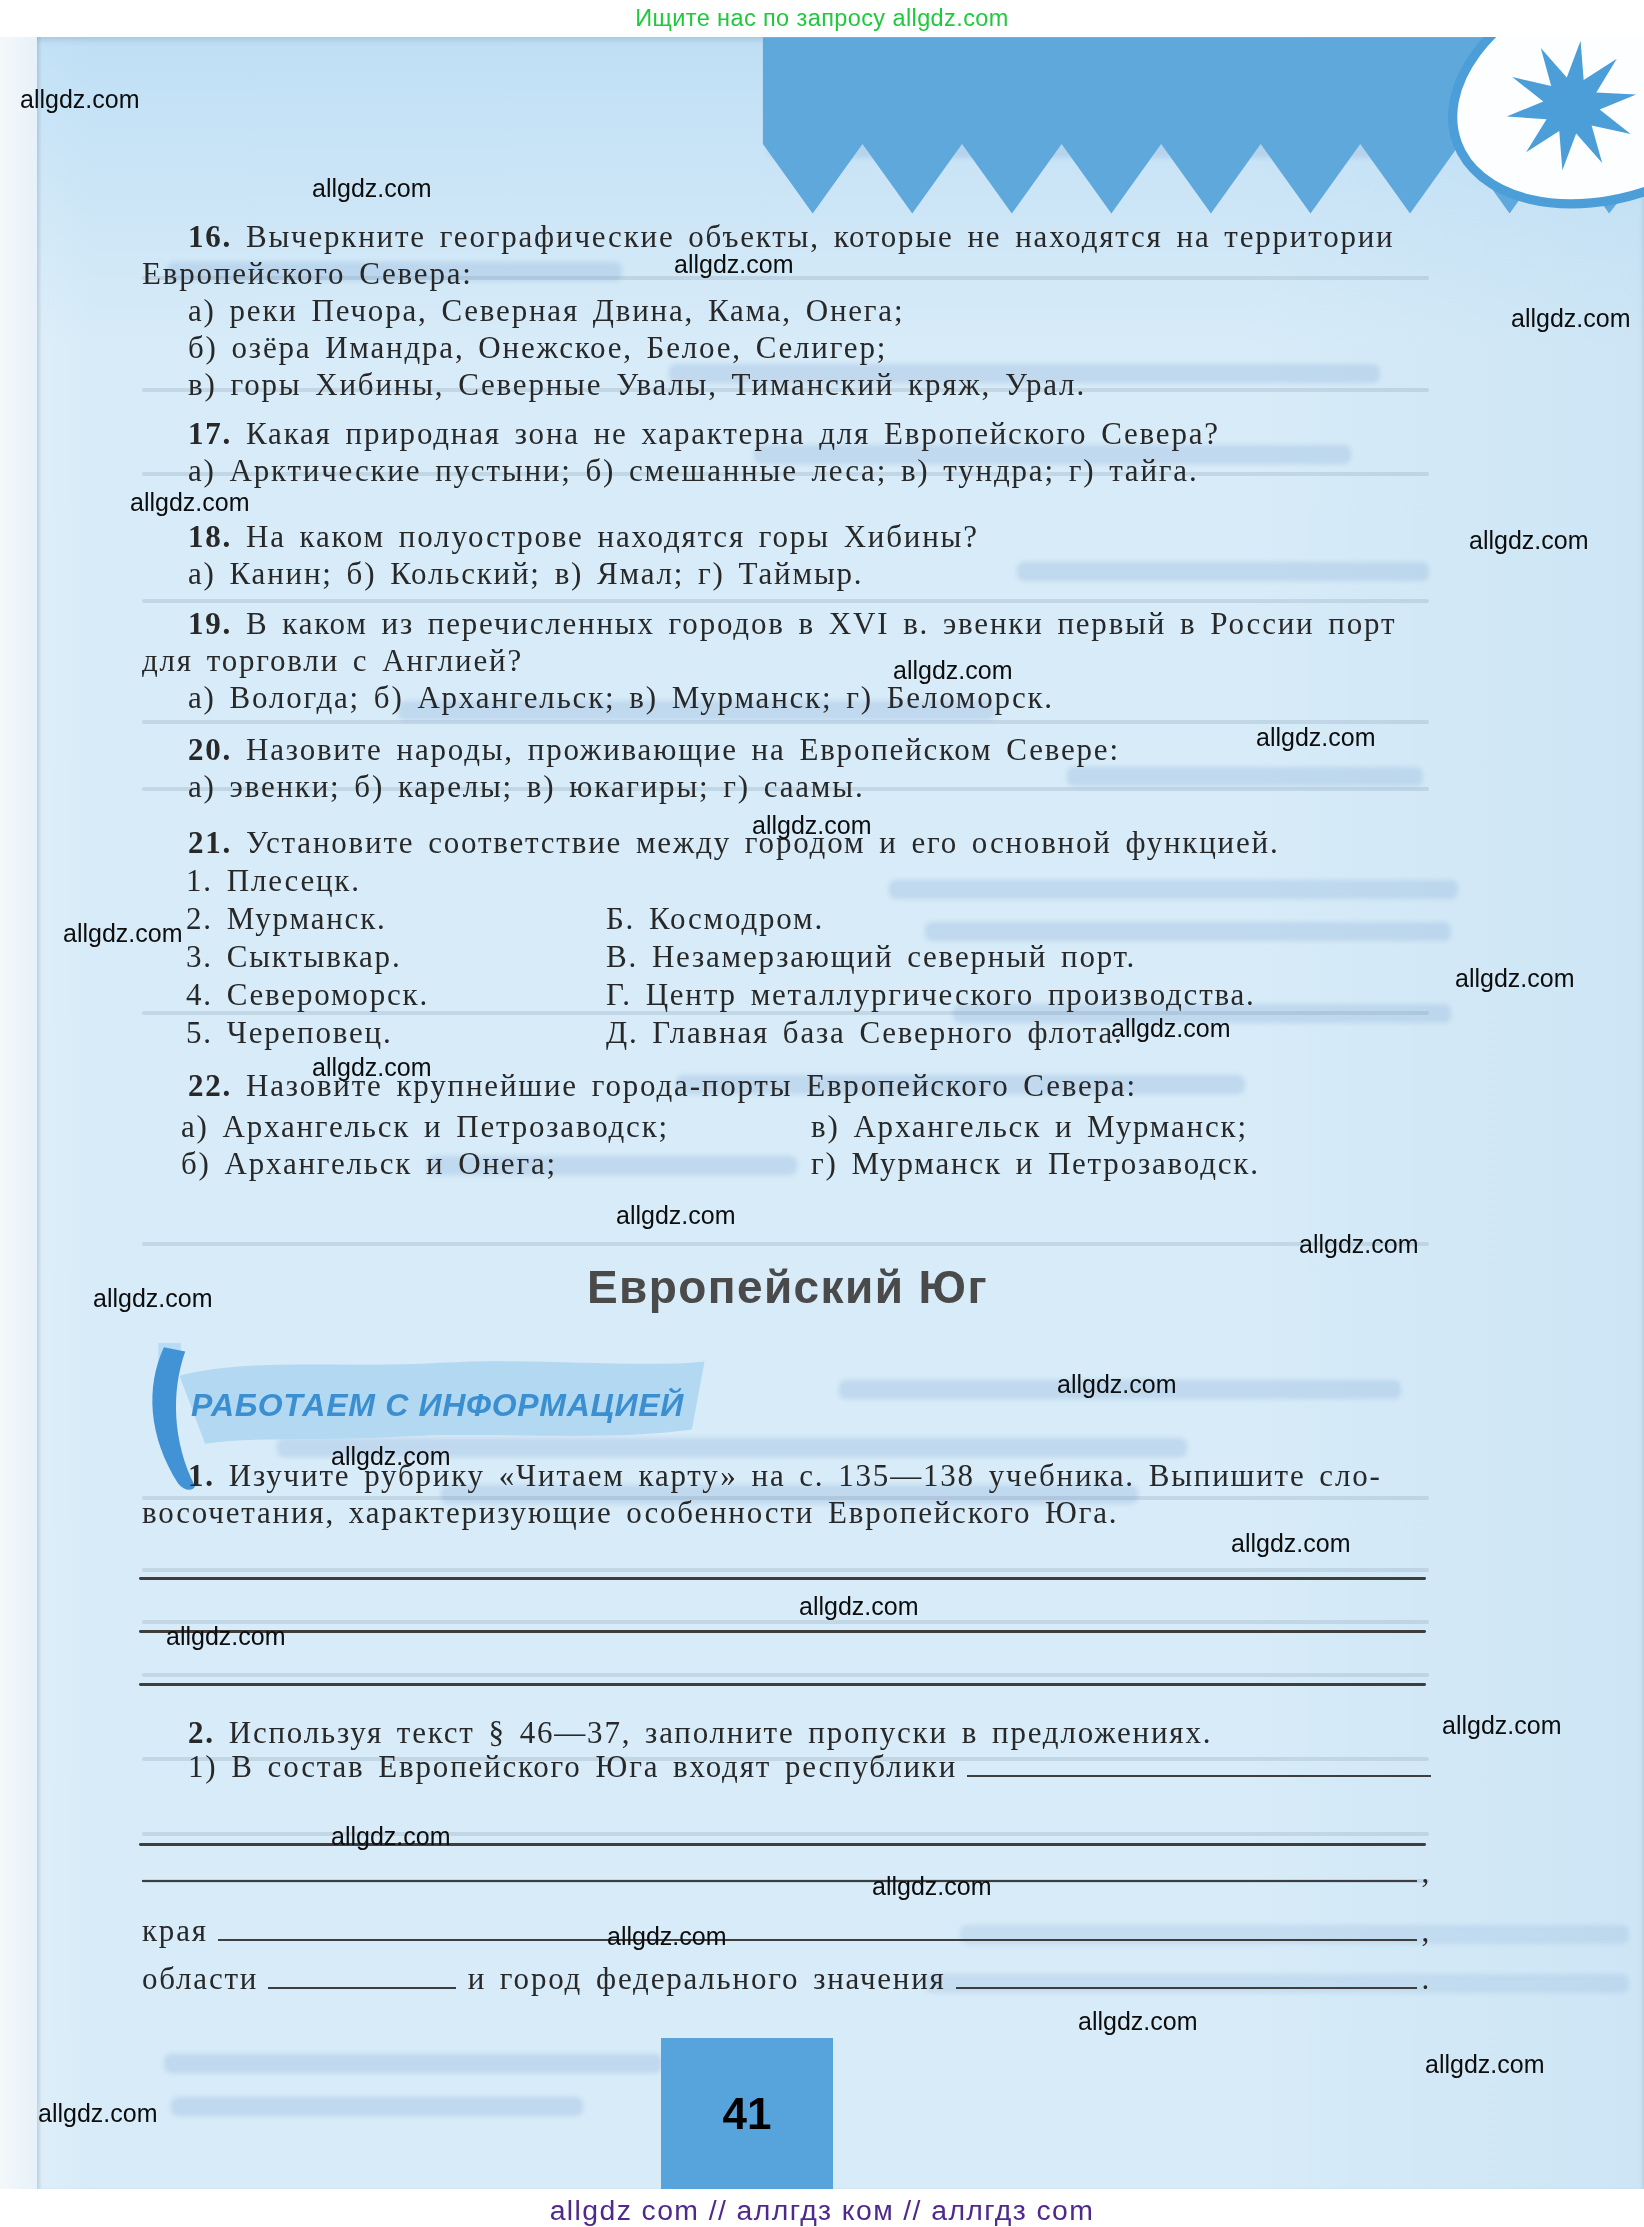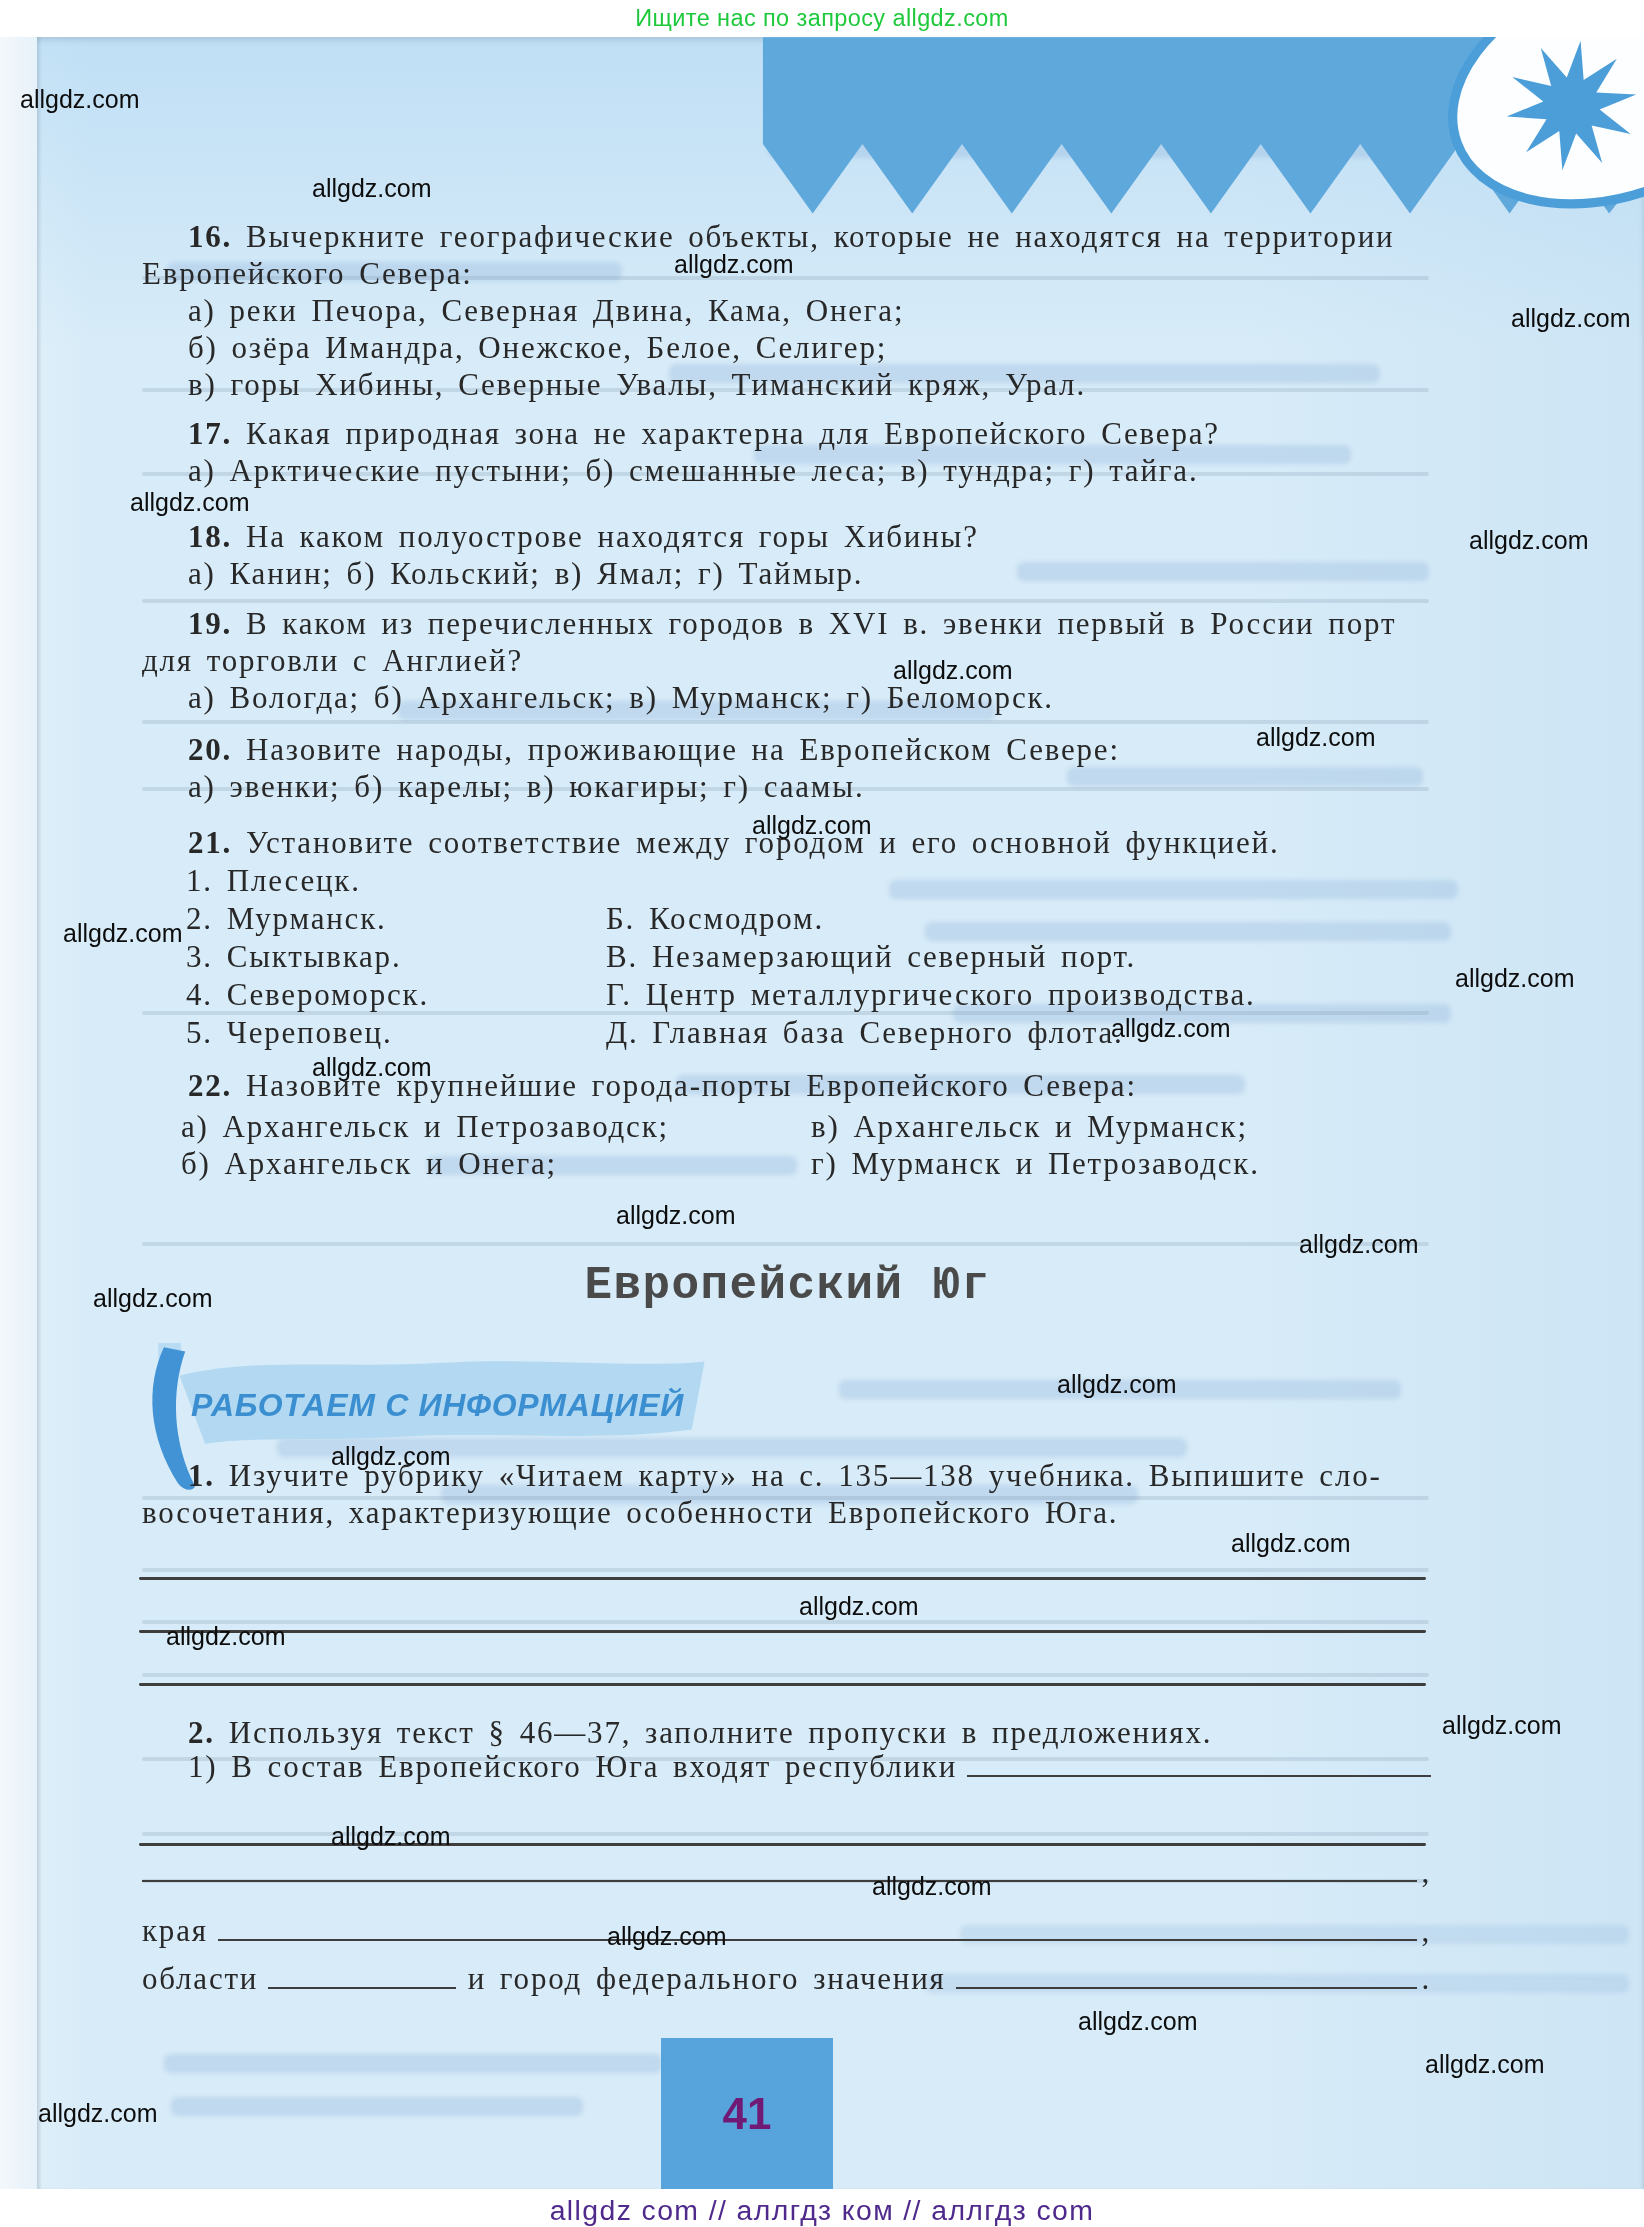--- a/index.html
+++ b/index.html
@@ -37,39 +37,39 @@
      color:var(--body-text);letter-spacing:1.8px;word-spacing:4.3px;z-index:10;}
   .qline{white-space:nowrap;}
   .indent{padding-left:46px;}
   .qnum{font-weight:700;}
   .match-row{display:flex;line-height:38px;white-space:nowrap;}
   .match-left{width:464px;padding-left:44px;box-sizing:border-box;flex:none;}
   .q22-row{display:flex;line-height:37px;white-space:nowrap;}
   .q22-left{width:669px;padding-left:39px;box-sizing:border-box;flex:none;}
 
   .section-heading{position:absolute;left:142px;top:1223px;width:1291px;text-align:center;
-        font-family:Liberation Mono, monospace;font-weight:700;font-size:46px;
+        font-family:Liberation Sans, sans-serif;font-weight:700;font-size:46px;
         letter-spacing:1.4px;color:var(--heading-text);z-index:10;}
 
   .rule{position:absolute;left:139px;width:1287px;height:2.8px;background:var(--rule-color);
         border-radius:1.4px;z-index:9;}
 
   .fillrow{position:absolute;left:142px;width:1289px;display:flex;align-items:baseline;
         font-size:31px;line-height:37px;letter-spacing:1.8px;word-spacing:4.3px;
         color:var(--body-text);z-index:10;white-space:nowrap;}
   .blank{border-bottom:2.8px solid var(--rule-color);height:7.1px;flex:1;margin-left:10px;}
   .blank.fixed{flex:none;width:188px;}
   .fillrow .after{margin-left:4.3px;}
   .fillrow .mid{margin-left:11.4px;}
 
   .pagenum-box{position:absolute;left:661px;top:2001px;width:172px;height:151px;
         background:var(--page-number-bg);display:flex;align-items:center;justify-content:center;
         z-index:8;}
   .pagenum-box span{font-family:"Liberation Sans",sans-serif;font-weight:700;font-size:44px;
-        color:#701a75;}
+        color:#000000;}
 
   .bottom-strip{position:absolute;top:2189px;left:0;width:1644px;height:38px;background:#fff;
         display:flex;align-items:flex-end;justify-content:center;z-index:50;}
   .bottom-strip span{font-family:"Liberation Sans",sans-serif;font-size:28.4px;
         color:var(--purple-banner);letter-spacing:1.4px;}
 
   .wm{position:absolute;font-family:"Liberation Sans",sans-serif;font-size:25px;
       color:#0d0d0d;white-space:nowrap;z-index:30;}
 
   .gline{position:absolute;left:142px;width:1287px;height:3.6px;

